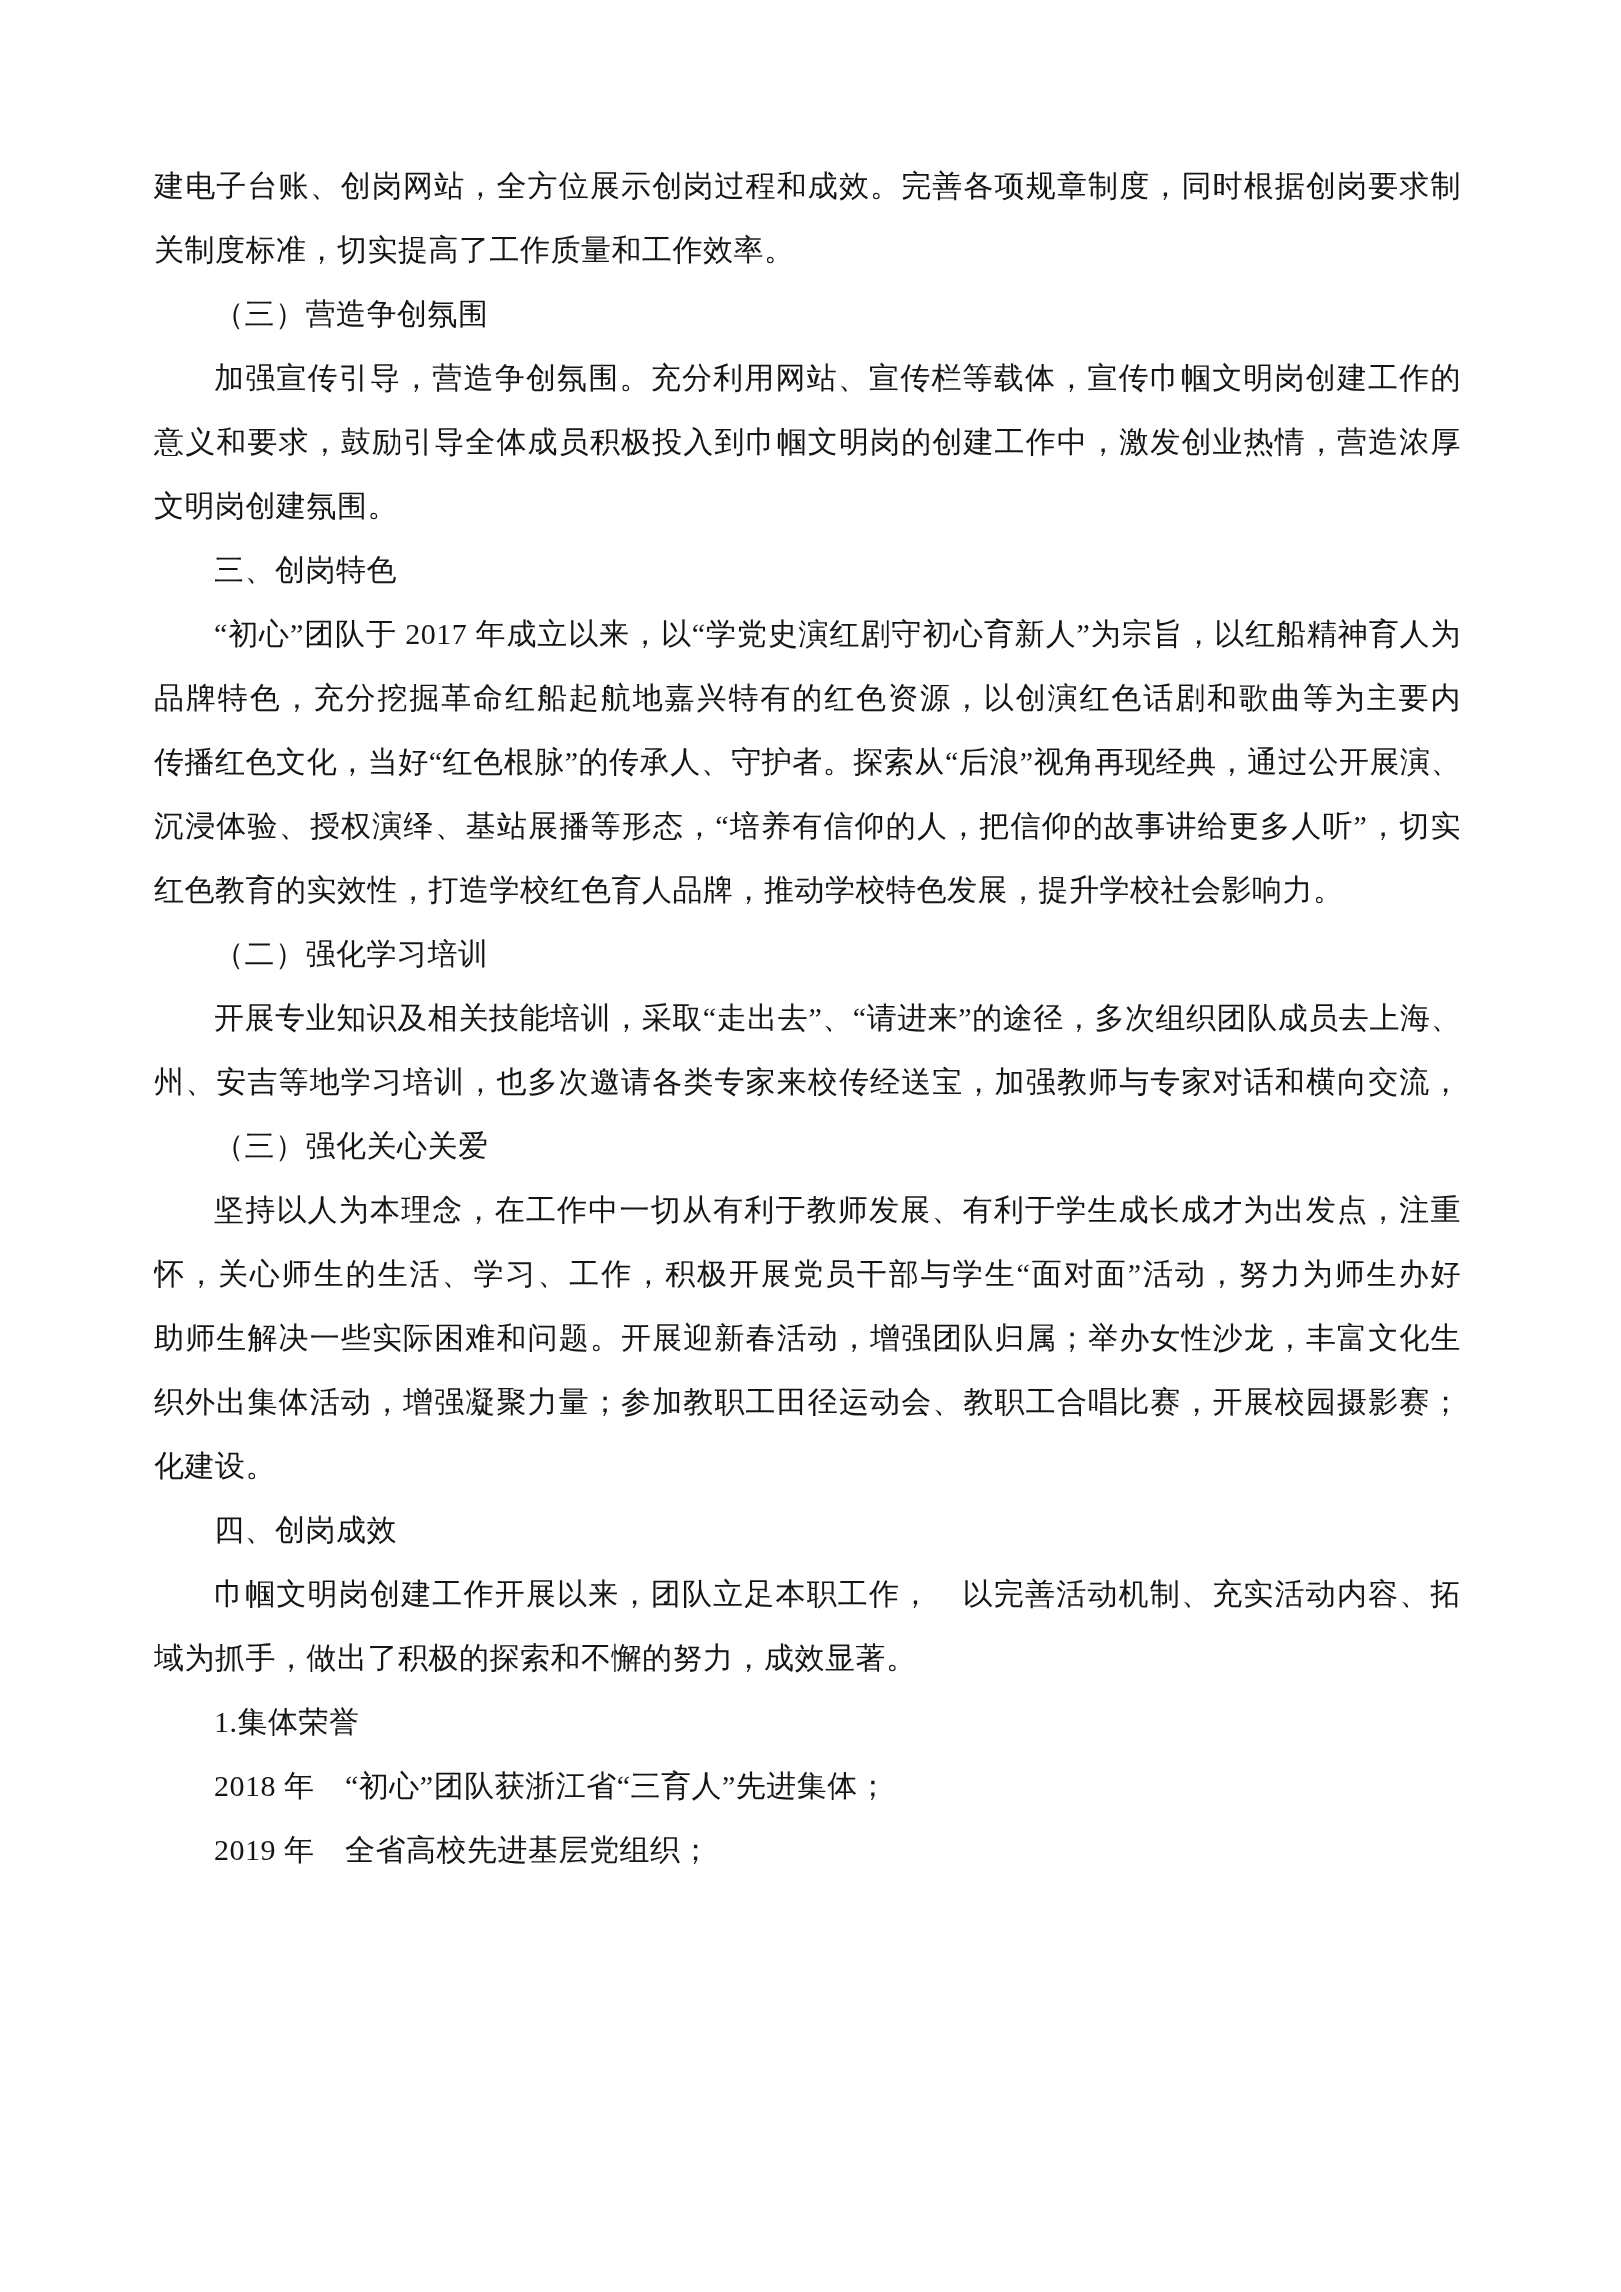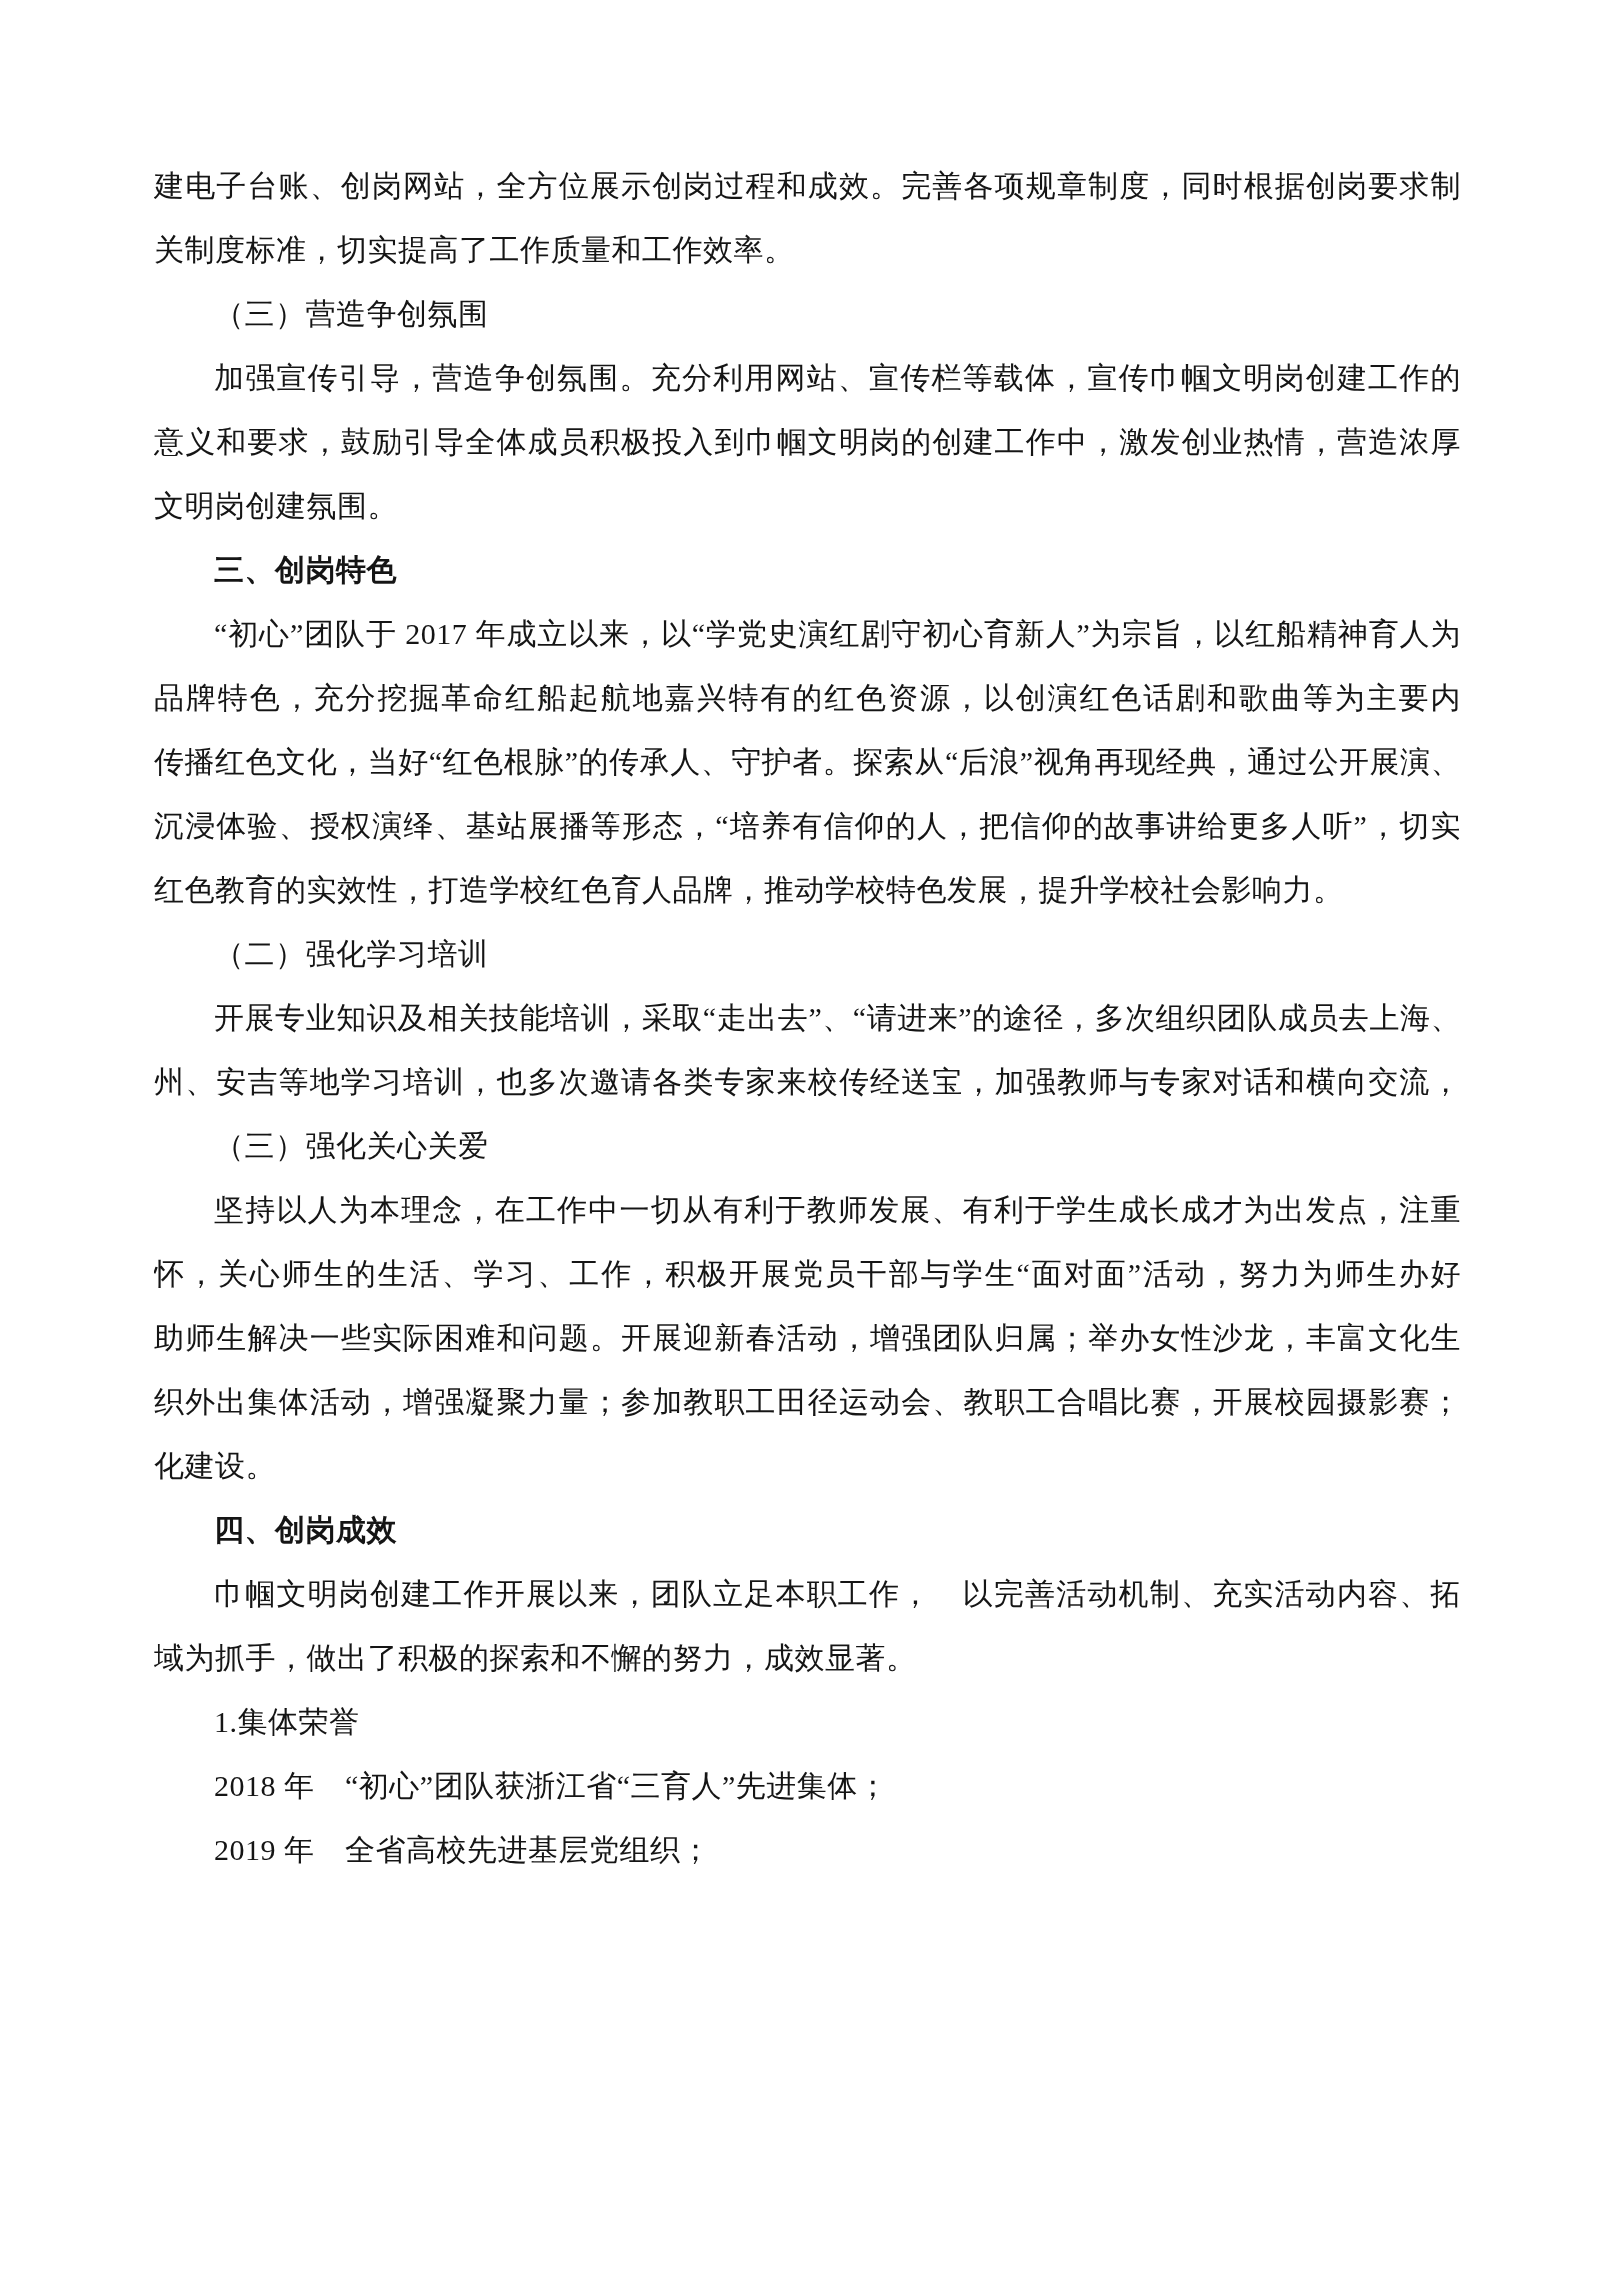--- a/index.html
+++ b/index.html
@@ -32,21 +32,21 @@
     letter-spacing: 0.5px;
   }
   .line.indent {
     text-indent: 2em;
   }
   .line.fill {
     text-align: justify;
     text-align-last: justify;
   }
   .line.bold {
-    font-weight: 700;
+    font-weight: 400;
   }
 </style>
 </head>
 <body>
 
 <div class="page">
   <div class="doc-body">
       <div class="line fill">建电子台账、创岗网站，全方位展示创岗过程和成效。完善各项规章制度，同时根据创岗要求制订了相</div>
       <div class="line">关制度标准，切实提高了工作质量和工作效率。</div>
       <div class="line indent">（三）营造争创氛围</div>

